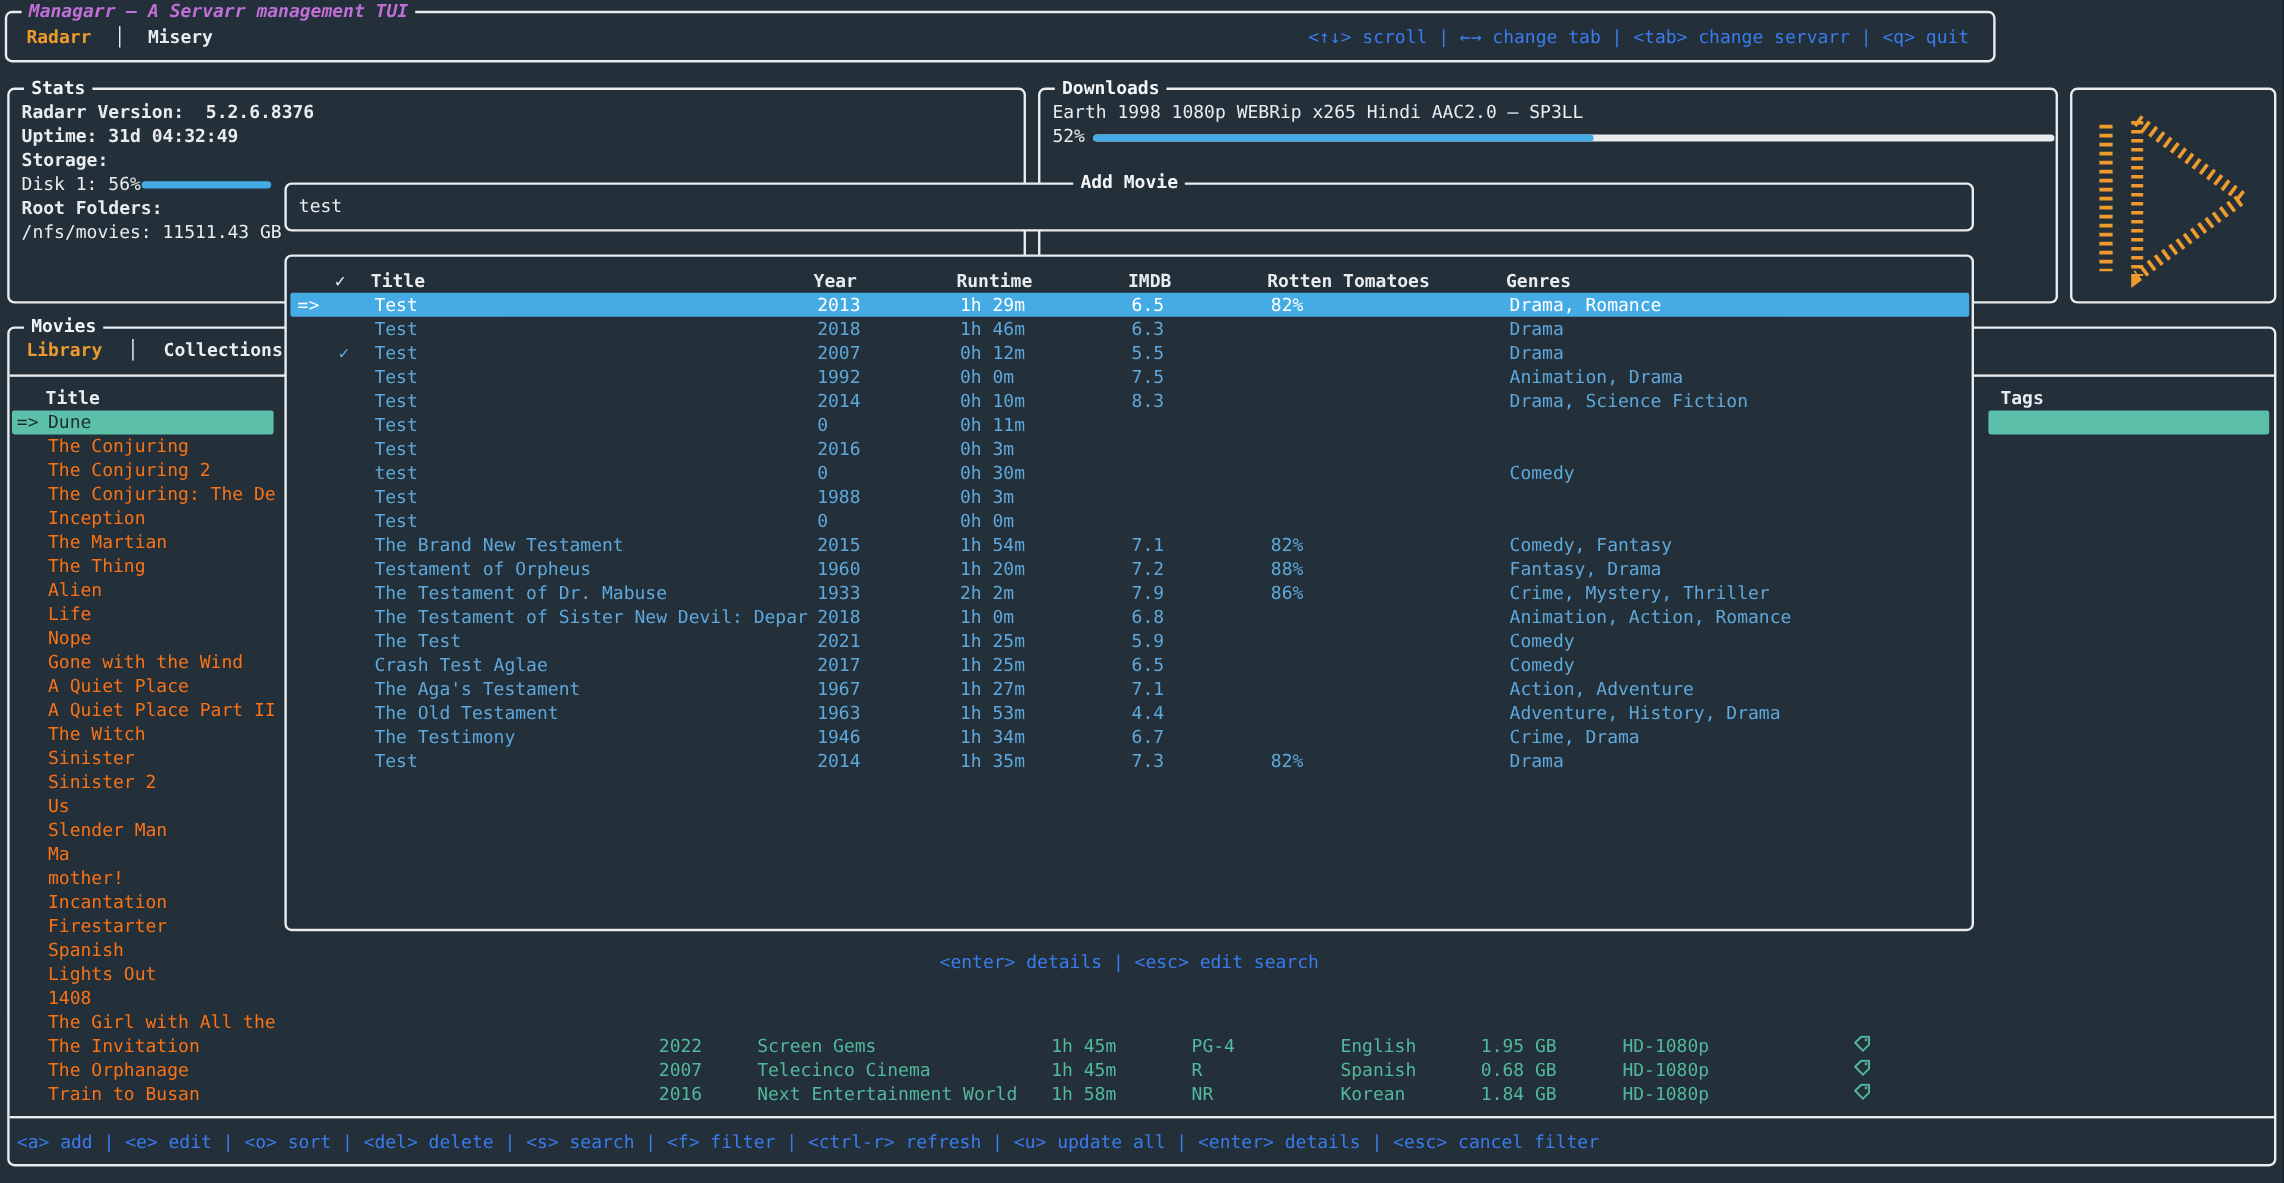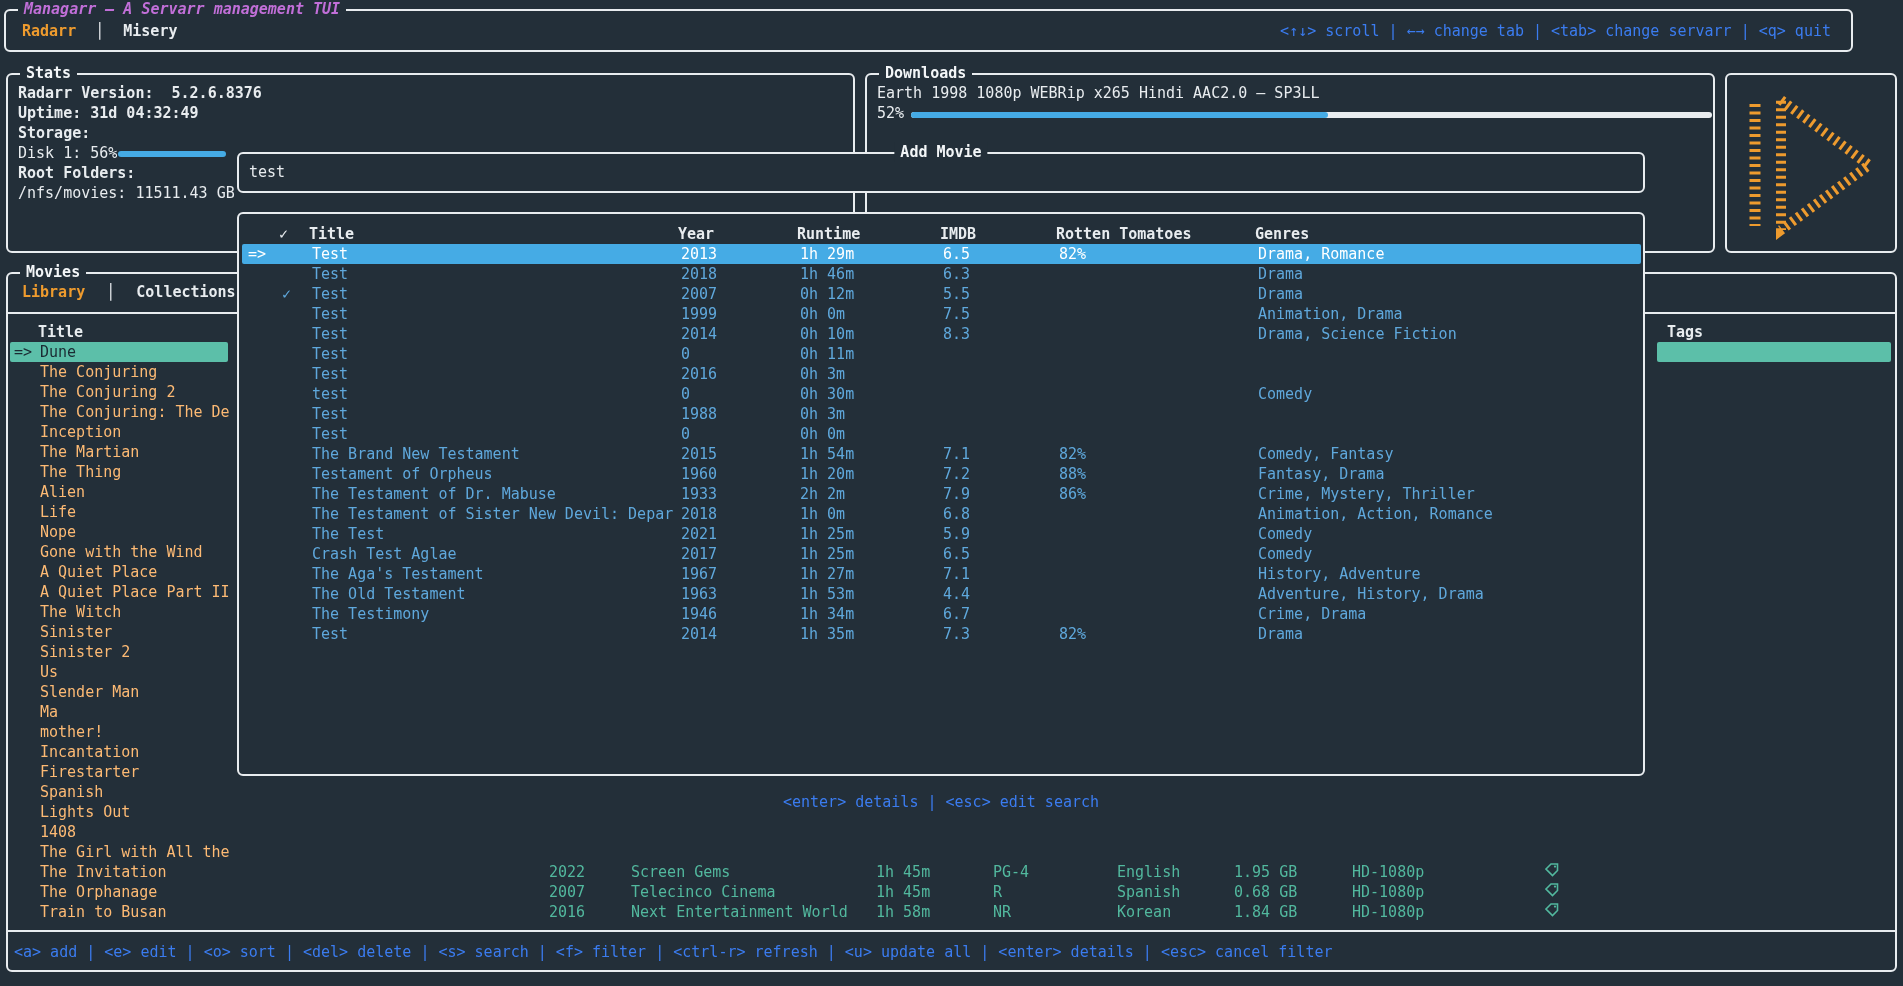--- a/index.html
+++ b/index.html
@@ -13,21 +13,21 @@
   .btitle { position:absolute; top:-12px; left:12px; background:#232f39; padding:0 6px;
             font-weight:bold; color:#f3f6f8; white-space:pre; }
   .row20 { position:absolute; height:20px; line-height:20px; white-space:pre; }
   .bold { font-weight:bold; }
   .key  { color:#3b7cf0; }
   .white{ color:#e8ecef; }
   .magenta { color:#c16fd8; font-style:italic; font-weight:bold; }
   .orange { color:#ee9b2e; font-weight:bold; }
 
   
-  #topbar { left:4px; top:9px; width:1849px; height:43px;padding-left:32px; }
+  #topbar { left:4px; top:9px; width:1659px; height:43px;padding-left:32px; }
   #topbar .tabs { position:absolute; left:16px; top:10px; }
   #topbar .tabs span { margin-right:10px; }
   #topbar .help { position:absolute; right:20px; top:10px; }
 
   
   #stats { left:6px; top:73px; width:849px; height:180px; }
   .sline { position:absolute; left:10px; white-space:pre; }
   #disk-bar { position:absolute; left:110px; top:76px; width:108px; height:6px;
               background:#45abe5; border-radius:3px; }
 
@@ -45,21 +45,21 @@
   #movies { left:6px; top:272px; width:1891px; height:700px; }
   #movies .tabs { position:absolute; left:14px; top:8px; height:20px; line-height:20px; }
   #movies .tabs span { margin-right:12px; }
   .hsep { position:absolute; left:0; right:0; border-top:2px solid #e8ecef; }
   #m-sep1 { top:38px; } #m-sep2 { top:656px; }
   #m-title-h { left:30px; top:48px; }
   #m-tags-h  { left:1659px; top:48px; }
   #tags-bar { position:absolute; left:1649px; top:68px; width:234px; height:20px;
               background:#5cbfa9; border-radius:2px; }
   .side-row { position:absolute; left:2px; width:218px; height:20px; line-height:20px;
-              color:#fdba74; white-space:pre; }
+              color:#f97316; white-space:pre; }
   .side-row .txt { position:absolute; left:30px; }
   .side-row .arrow { position:absolute; left:4px; }
   .side-row.sel { background:#5cbfa9; color:#1b2b33; border-radius:2px; }
   .mv-row span { position:absolute; white-space:pre; color:#52b89e; }
   .mv-year{left:541px}.mv-studio{left:623px}.mv-run{left:868px}.mv-cert{left:985px}
   .mv-lang{left:1109px}.mv-size{left:1226px}.mv-qual{left:1344px}.mv-tag{left:1537px}
   #m-help { left:6px; top:668px; }
 
   
   #popup-input { left:237px; top:152px; width:1408px; height:41px; z-index:5; }
@@ -218,21 +218,21 @@
           <span class="pt-cell c-check">✓</span>
           <span class="pt-cell c-title">Test</span>
           <span class="pt-cell c-year">2007</span>
           <span class="pt-cell c-run">0h 12m</span>
           <span class="pt-cell c-imdb">5.5</span>
           <span class="pt-cell c-rt"></span>
           <span class="pt-cell c-gen">Drama</span>
         </div>
         <div class="pt-row" style="top: 90px;">
           <span class="pt-cell c-title">Test</span>
-          <span class="pt-cell c-year">1999</span>
+          <span class="pt-cell c-year">1992</span>
           <span class="pt-cell c-run">0h 0m</span>
           <span class="pt-cell c-imdb">7.5</span>
           <span class="pt-cell c-rt"></span>
           <span class="pt-cell c-gen">Animation, Drama</span>
         </div>
         <div class="pt-row" style="top: 110px;">
           <span class="pt-cell c-title">Test</span>
           <span class="pt-cell c-year">2014</span>
           <span class="pt-cell c-run">0h 10m</span>
           <span class="pt-cell c-imdb">8.3</span>
@@ -326,21 +326,21 @@
           <span class="pt-cell c-imdb">6.5</span>
           <span class="pt-cell c-rt"></span>
           <span class="pt-cell c-gen">Comedy</span>
         </div>
         <div class="pt-row" style="top: 350px;">
           <span class="pt-cell c-title">The Aga's Testament</span>
           <span class="pt-cell c-year">1967</span>
           <span class="pt-cell c-run">1h 27m</span>
           <span class="pt-cell c-imdb">7.1</span>
           <span class="pt-cell c-rt"></span>
-          <span class="pt-cell c-gen">History, Adventure</span>
+          <span class="pt-cell c-gen">Action, Adventure</span>
         </div>
         <div class="pt-row" style="top: 370px;">
           <span class="pt-cell c-title">The Old Testament</span>
           <span class="pt-cell c-year">1963</span>
           <span class="pt-cell c-run">1h 53m</span>
           <span class="pt-cell c-imdb">4.4</span>
           <span class="pt-cell c-rt"></span>
           <span class="pt-cell c-gen">Adventure, History, Drama</span>
         </div>
         <div class="pt-row" style="top: 390px;">

